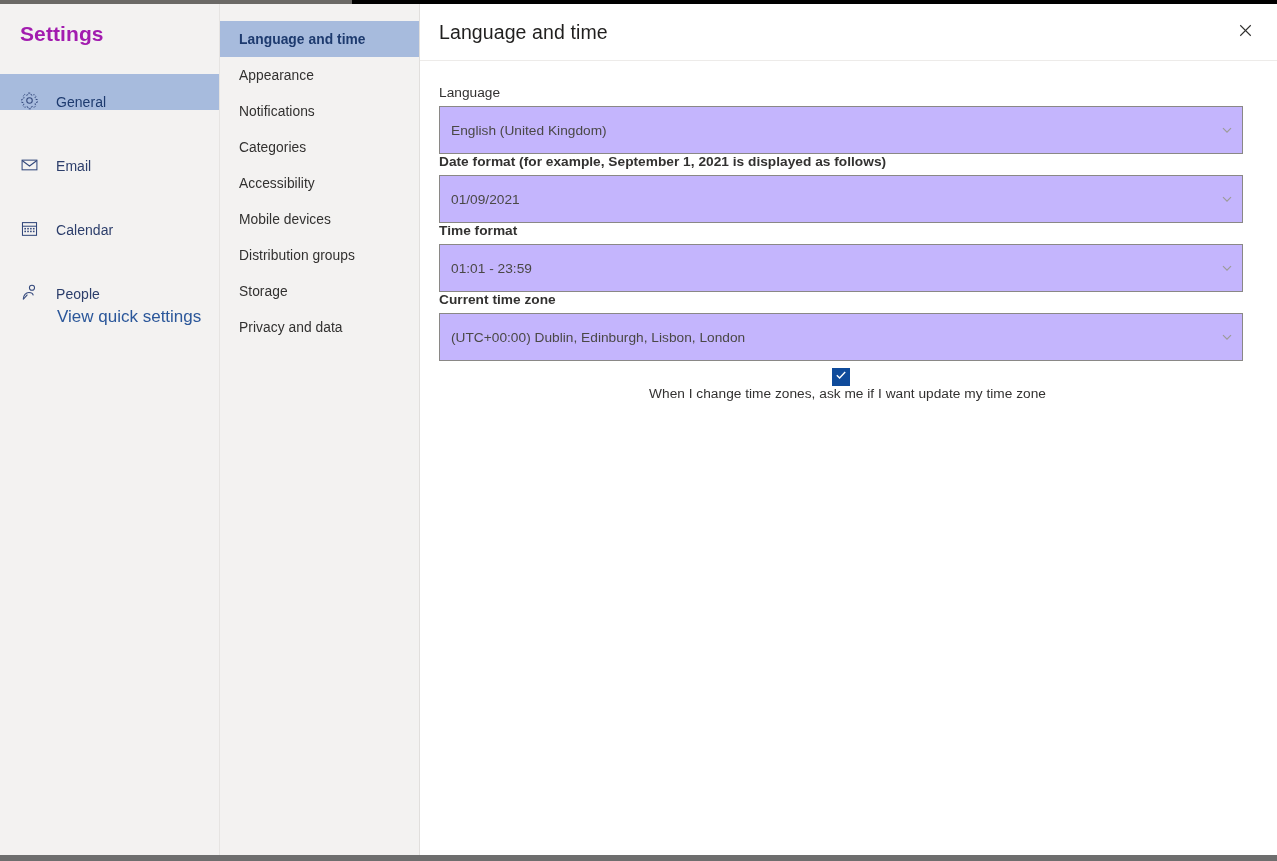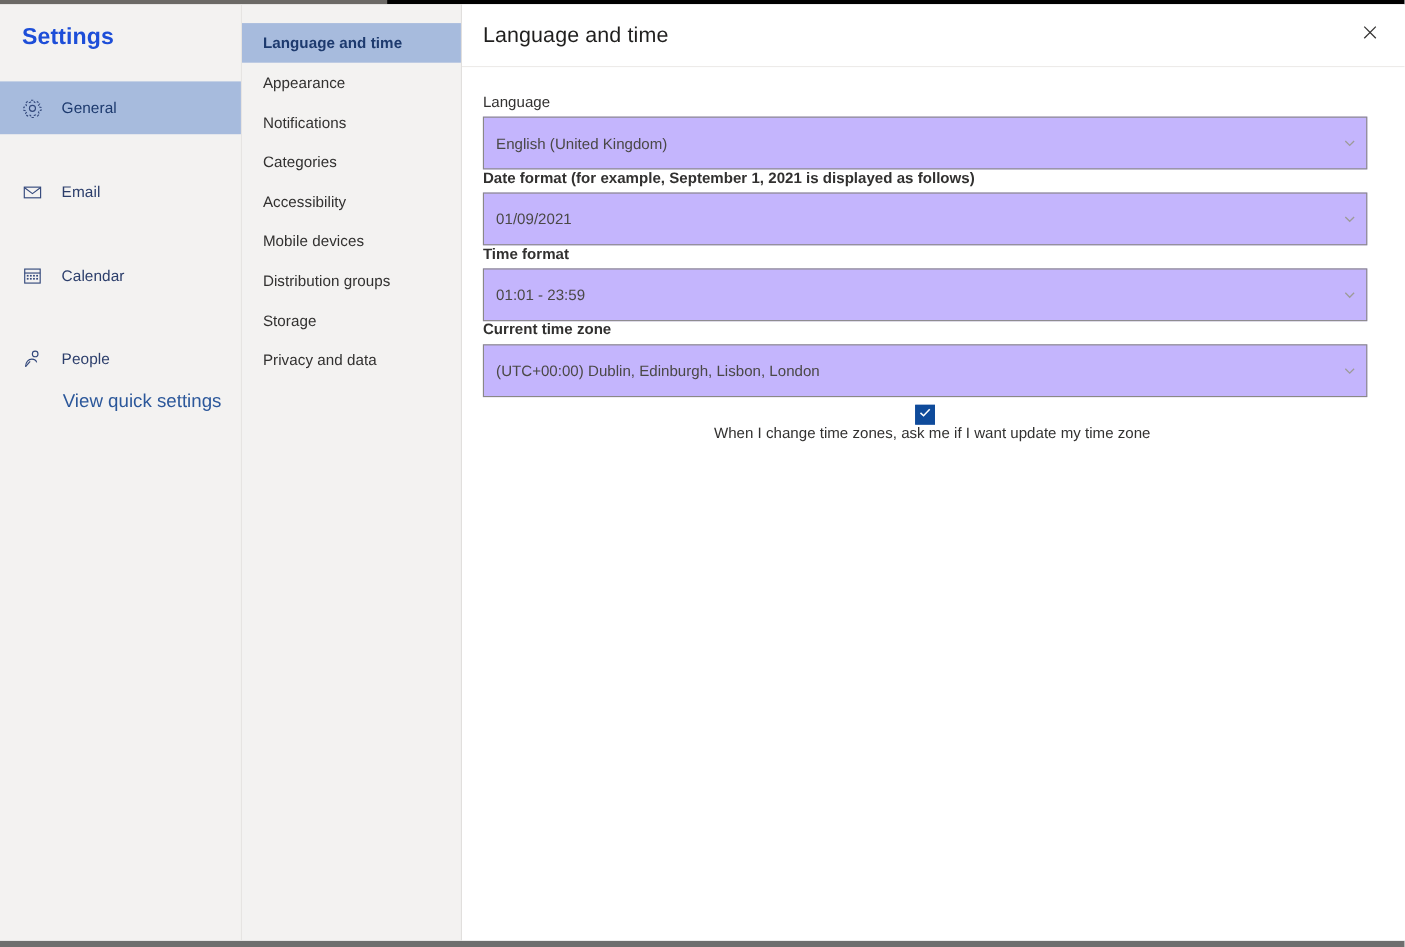--- a/index.html
+++ b/index.html
@@ -49,21 +49,21 @@
   #sidebar {
     width: 220px;
     flex: 0 0 220px;
     background: #f3f2f1;
     border-right: 1px solid #e6e4e2;
     box-sizing: border-box;
     position: relative;
   }
   #settings-title {
     font-size: 21px;
-    color: #1d4ed8;
+    color: #a21caf;
     font-weight: 600;
     padding: 18px 0 0 20px;
     letter-spacing: 0.1px;
   }
   #search-box {
     margin: 17px 0 0 20px;
     width: 178px;
     height: 31px;
     background: #ffffff;
     border: 1px solid #8a8886;
@@ -85,23 +85,23 @@
     font-size: 13.5px;
     color: #323130;
     margin-left: 9px;
     width: 130px;
     padding: 0;
   }
   #search-input::placeholder { color: #605e5c; }
 
   .side-nav { margin-top: 12px; }
   .side-item {
-    height: 48px;
-    display: flex;
-    align-items: center;
+    height: 36px;
+    display: flex;
+    align-items: flex-end;
     padding-left: 20px;
     box-sizing: border-box;
     cursor: pointer;
     margin-top: 28px;
   }
   .side-item.selected { background: #a7bbdd; }
   .side-item .nav-ico {
     width: 19px; height: 19px;
     flex: 0 0 19px;
     display: block;

